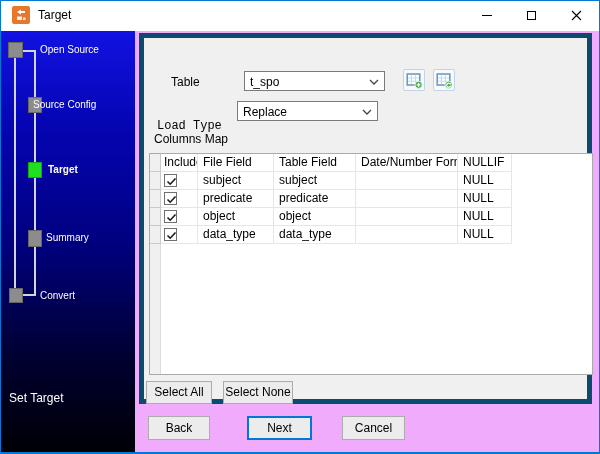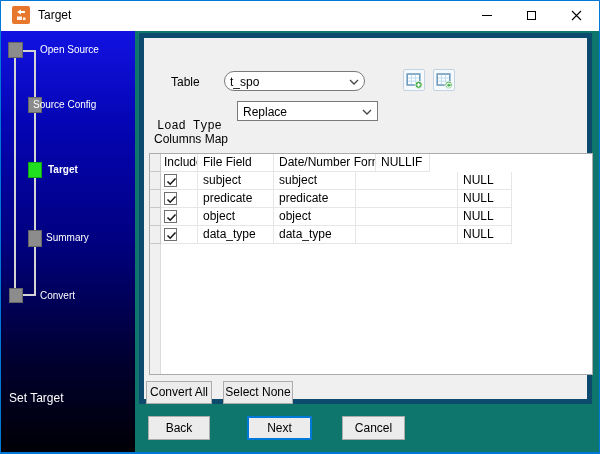--- a/index.html
+++ b/index.html
@@ -1,20 +1,20 @@
 <!DOCTYPE html>
 <html><head>
 <meta charset="utf-8">
 <style>
   * { margin:0; padding:0; box-sizing:border-box; }
   html,body { width:600px; height:454px; }
   body { font-family:"Liberation Sans", sans-serif; font-size:12px; color:#000; }
 
   .window {
-    position:relative; width:600px; height:454px; background:#0f766e;
+    position:relative; width:600px; height:454px; background:#f0abfc;
     border:1px solid #0078D7; border-bottom-width:2px; overflow:hidden;
   }
 
   
   .titlebar { position:absolute; left:0; top:0; right:0; height:30px; background:#FFFFFF; display:flex; align-items:center; }
   .app-icon { position:absolute; left:11px; top:5px; width:18px; height:18px; }
   .title-text { position:absolute; left:37px; top:7px; font-size:12px; color:#000; }
   .controls { position:absolute; right:0; top:0; height:29px; display:flex; }
   .ctrl { width:45px; height:29px; display:flex; align-items:center; justify-content:center; }
   .glyph-min { width:10px; height:1px; background:#000; }
@@ -109,21 +109,21 @@
 
     <div class="step-box" style="left:8px; top:257px; width:14px; height:15px;"></div>
     <span class="step-label" style="left:39px; top:259px;">Convert</span>
 
     <span class="status-text" style="left:8px; top:316px;margin-top:44px;">Set Target</span>
   </div>
 
   <div class="panel">
 
     <span class="form-label" style="left:27px; top:37px;">Table</span>
-    <div class="combo" style="left:80px; top:33px;border-radius:10px;">
+    <div class="combo" style="left:100px; top:33px;">
       <span class="combo-text">t_spo</span>
       <svg class="chev" width="10" height="6" viewBox="0 0 10 6">
         <polyline points="1,1 5,5 9,1" fill="none" stroke="#444" stroke-width="1.3"></polyline>
       </svg>
     </div>
 
     <div class="tool-btn" style="left:259px; top:31px;">
       <svg width="17" height="17" viewBox="0 0 17 17">
         <rect x="1.2" y="2" width="12.6" height="11" fill="#FFFFFF" stroke="#6E9CBF" stroke-width="1.6"></rect>
         <path d="M2 6 H13 M2 9.2 H13 M5.4 2.8 V12.2 M9.4 2.8 V12.2" stroke="#BFDCF0" stroke-width="1"></path>
@@ -150,20 +150,21 @@
     </div>
 
     <span class="form-label" style="left:10px; top:94px;">Columns Map</span>
 
     <div class="grid">
       <div class="rowhead-strip"></div>
       <div class="grid-header">
         <div class="gcell rowhead"></div>
         <div class="gcell col-include">Include</div>
         <div class="gcell col-file">File Field</div>
+        <div class="gcell col-field">Table Field</div>
         <div class="gcell col-format">Date/Number Format</div>
         <div class="gcell col-nullif">NULLIF</div>
       </div>
       <div>
           <div class="grid-row">
             <div class="gcell rowhead"></div>
             <div class="gcell col-include"><span class="checkbox"><svg width="11" height="11" viewBox="0 0 11 11">
                   <polyline points="1.5,5.5 4.2,8.2 9.5,2.5" fill="none" stroke="#1A1A1A" stroke-width="1.6"></polyline>
                 </svg></span></div>
             <div class="gcell col-file">subject</div>
@@ -197,21 +198,21 @@
                   <polyline points="1.5,5.5 4.2,8.2 9.5,2.5" fill="none" stroke="#1A1A1A" stroke-width="1.6"></polyline>
                 </svg></span></div>
             <div class="gcell col-file">data_type</div>
             <div class="gcell col-field">data_type</div>
             <div class="gcell col-format"></div>
             <div class="gcell col-nullif">NULL</div>
           </div>
         </div>
     </div>
 
-    <div class="btn small" style="left:2px; top:343px; width:66px;">Convert All</div>
+    <div class="btn small" style="left:2px; top:343px; width:66px;">Select All</div>
     <div class="btn small" style="left:79px; top:343px; width:70px;">Select None</div>
   </div>
 
   <div class="btn footer default" style="left:246px; top:415px; width:65px;">Next</div>
   <div class="btn footer" style="left:147px; top:415px; width:62px;">Back</div>
   <div class="btn footer" style="left:341px; top:415px; width:63px;">Cancel</div>
 
 </div>
 
 </body></html>

